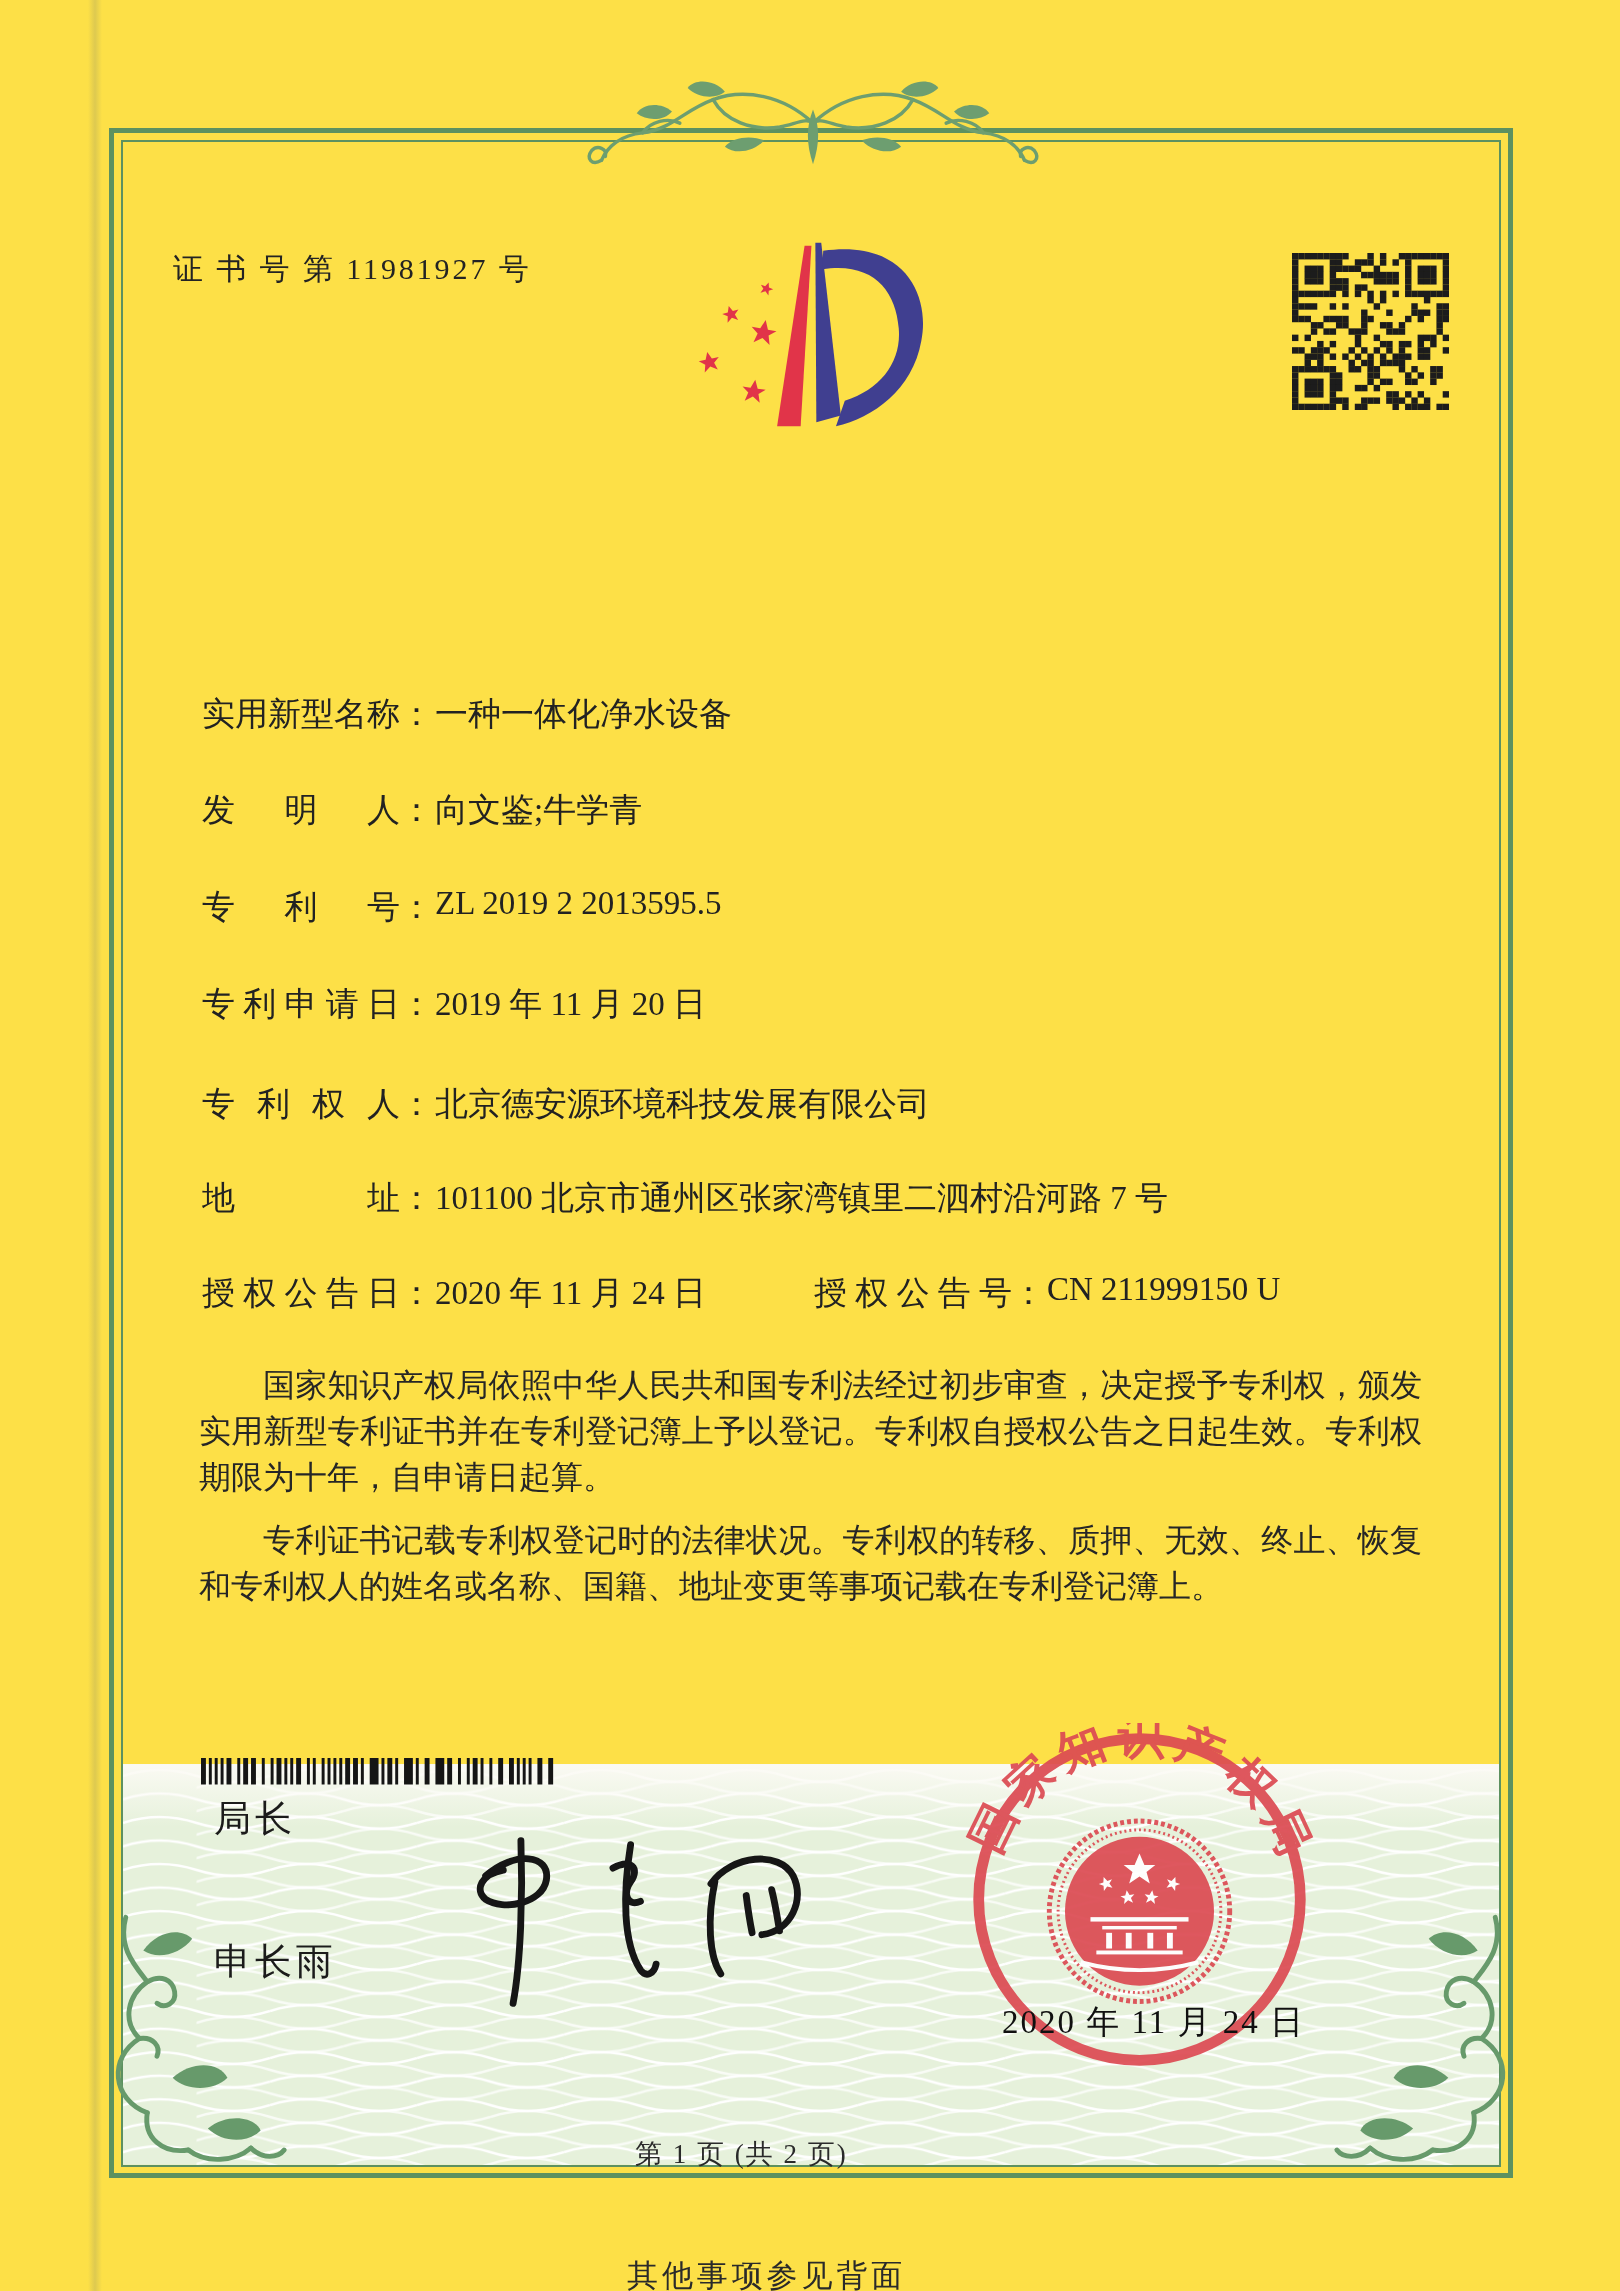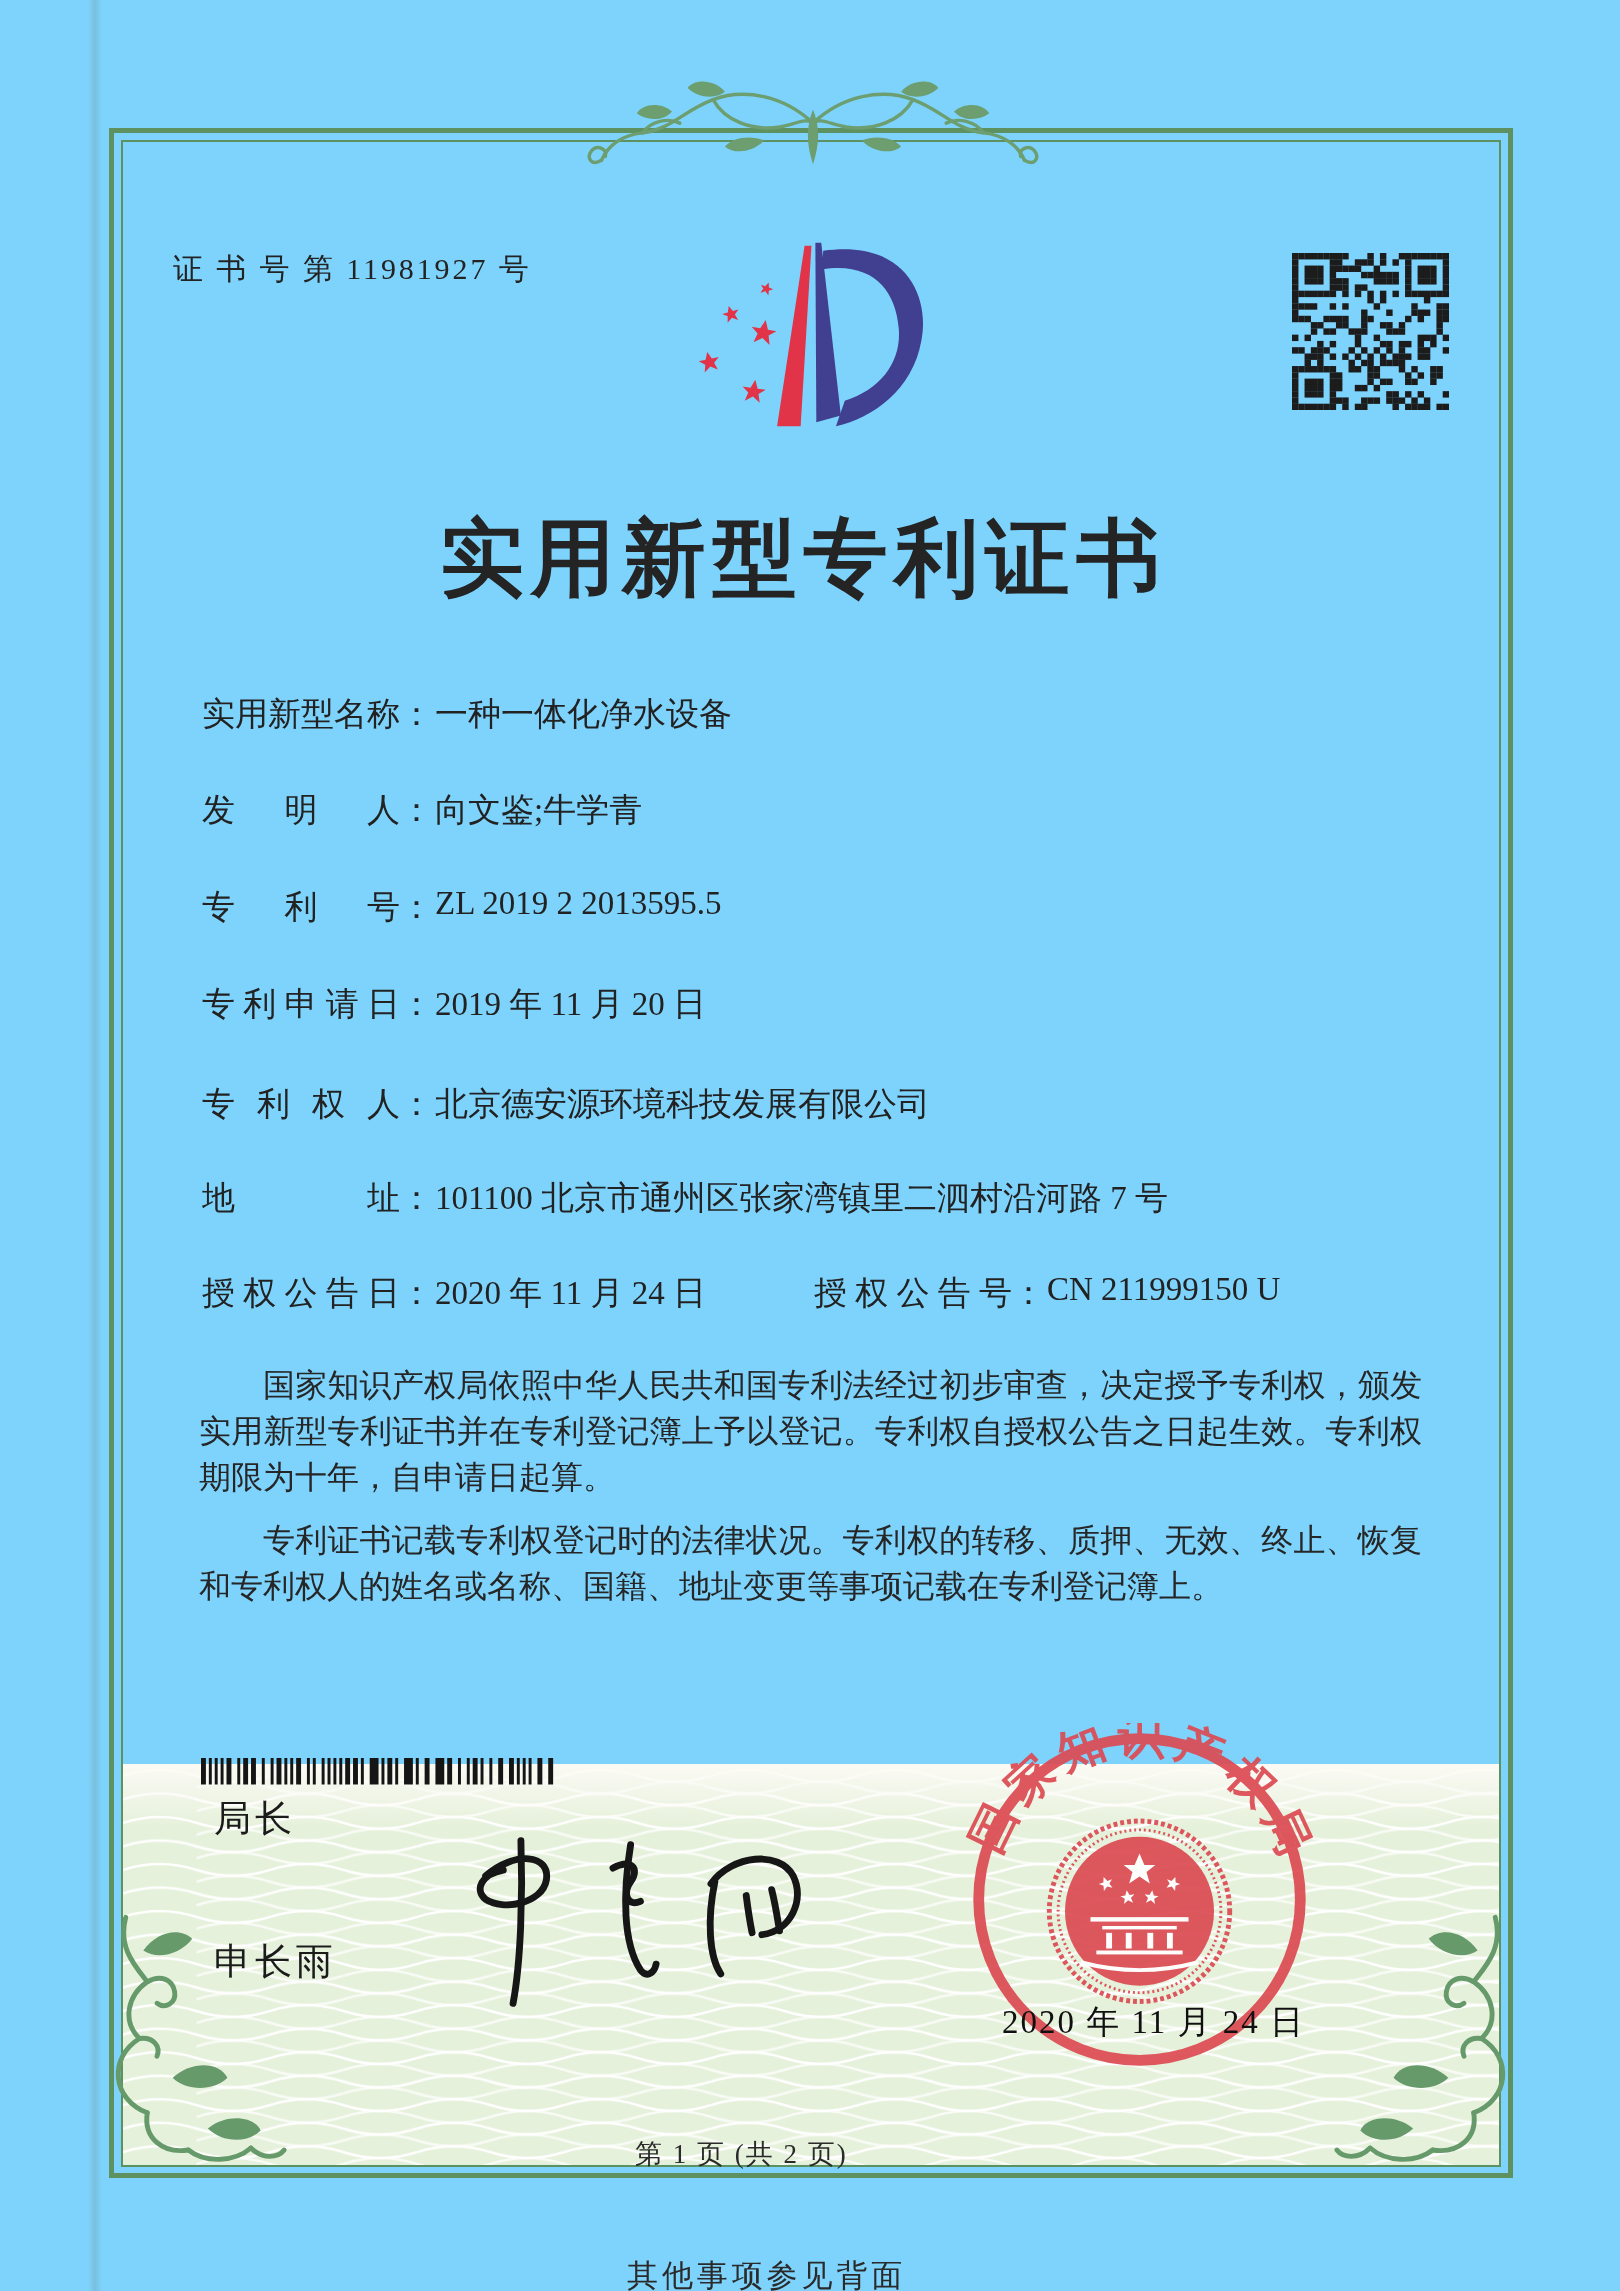--- a/index.html
+++ b/index.html
@@ -1,18 +1,18 @@
 <!DOCTYPE html>
 <html><head>
 <meta charset="utf-8">
 <style>
   html,body{margin:0;padding:0;background:#dcdcd8;}
   .page{
     position:relative; width:1620px; height:2292px;
-    background:#7dd3fc;
+    background:#fde047;
     font-family:"Liberation Serif","DejaVu Serif",serif;
     color:#1f1f1f; overflow:hidden;
   }
   .scan-edge{position:absolute;left:88px;top:0;width:13.7px;height:100%;
     background:linear-gradient(90deg,rgba(110,120,110,0),rgba(110,120,110,.22),rgba(110,120,110,0));}
   
   .frame-outer{position:absolute;left:109px;top:128px;width:1404px;height:2050px;
     box-sizing:border-box;border:5.9px solid #5d9160;}
   .frame-inner{position:absolute;left:121px;top:140px;width:1380px;height:2027px;
     box-sizing:border-box;border:2px solid #5d9160;}
@@ -412,21 +412,20 @@
       <rect x="70.40" y="153.60" width="6.55" height="6.55" fill="#1c1c1c"></rect>
       <rect x="102.40" y="153.60" width="6.55" height="6.55" fill="#1c1c1c"></rect>
       <rect x="115.20" y="153.60" width="6.55" height="6.55" fill="#1c1c1c"></rect>
       <rect x="121.60" y="153.60" width="6.55" height="6.55" fill="#1c1c1c"></rect>
       <rect x="128.00" y="153.60" width="6.55" height="6.55" fill="#1c1c1c"></rect>
       <rect x="134.40" y="153.60" width="6.55" height="6.55" fill="#1c1c1c"></rect>
       <rect x="147.20" y="153.60" width="6.55" height="6.55" fill="#1c1c1c"></rect>
       <rect x="153.60" y="153.60" width="6.55" height="6.55" fill="#1c1c1c"></rect>
     </svg>
 
-  <div class="title">实用新型专利证书</div>
 
   <div class="row r1">
     <span class="lbl">实用新型名称</span>
       <span class="colon">：</span>
       <span class="val">一种一体化净水设备</span>
   </div>
   <div class="row r2">
     <span class="lbl">发明人</span>
       <span class="colon">：</span>
       <span class="val">向文鉴;牛学青</span>

